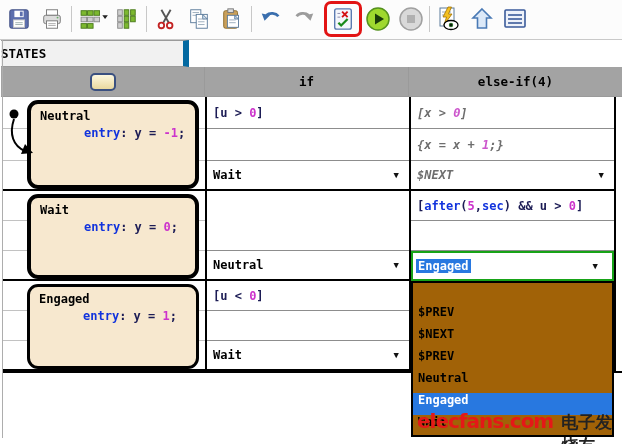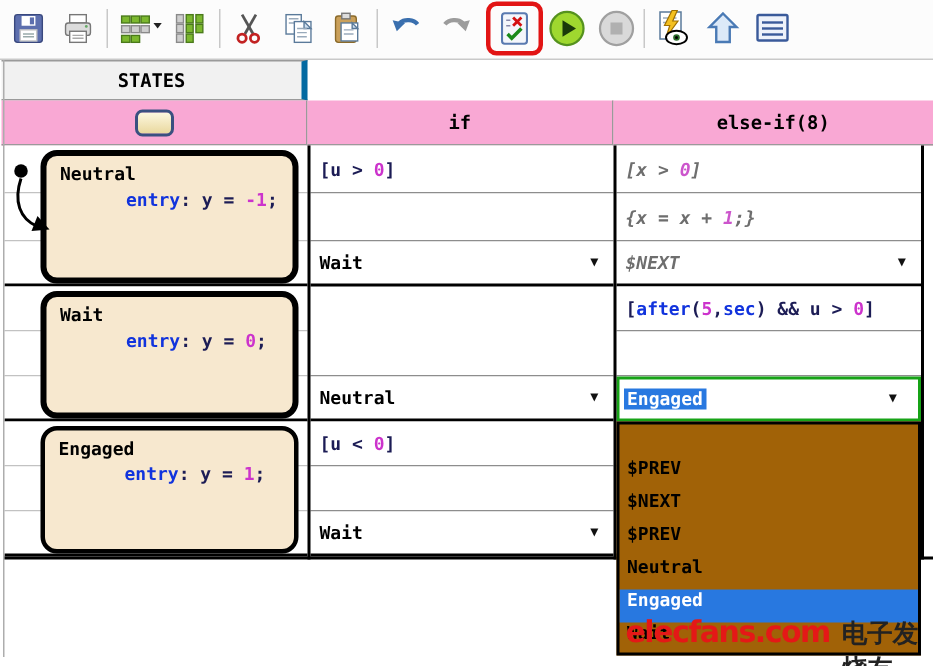--- a/index.html
+++ b/index.html
@@ -9,21 +9,21 @@
   .toolbar{position:absolute;left:0;top:0;width:622px;height:39px;background:#fcfcfc;
            border-bottom:1px solid #c9c9c9;}
   .tbtn{position:absolute;top:5px;width:28px;height:28px;display:flex;align-items:center;justify-content:center;}
   .tsep{position:absolute;top:6px;width:1px;height:26px;background:#c8c8c8;}
   .hl-red{position:absolute;left:324px;top:1px;width:38px;height:36px;border:3px solid #e21414;
           border-radius:7px;display:flex;align-items:center;justify-content:center;box-sizing:border-box;}
   
   .h1cell{position:absolute;top:40px;height:27px;background:#f1f1f1;border-top:1px solid #9a9a9a;
           border-bottom:1px solid #9a9a9a;box-sizing:border-box;display:flex;align-items:center;
           font:bold 12.5px "DejaVu Sans Mono",monospace;color:#000;white-space:nowrap;overflow:hidden;}
-  .h2cell{position:absolute;top:67px;height:30px;background:#f9a8d4;border-bottom:1px solid #9a9a9a;
+  .h2cell{position:absolute;top:67px;height:30px;background:#a3a3a3;border-bottom:1px solid #9a9a9a;
           box-sizing:border-box;display:flex;align-items:center;justify-content:center;
           font:bold 12.5px "DejaVu Sans Mono",monospace;color:#000;}
   .state-glyph{width:22px;height:14px;border:2px solid #3a5080;border-radius:5px;
           background:linear-gradient(#fdf8e0,#e9d89e);}
   
   .cell{position:absolute;background:#fff;box-sizing:border-box;display:flex;align-items:center;
         padding-left:6px;font:bold 12px "DejaVu Sans Mono",monospace;color:#000;white-space:pre;}
   .bl{border-bottom:1px solid #8d8d8d;}
   .bL{border-bottom:1px solid #c2c2c2;}
   .b2{border-bottom:2px solid #000;}
@@ -206,32 +206,32 @@
     <div class="tbtn" style="left:501px">
       <svg width="26" height="26" viewBox="0 0 26 26">
           <rect x="3" y="4" width="20" height="17" rx="1" fill="#eef2fa" stroke="#3a5a9a" stroke-width="1.6"></rect>
           <line x1="6" y1="9" x2="20" y2="9" stroke="#3a5a9a" stroke-width="1.6"></line>
           <line x1="6" y1="13" x2="20" y2="13" stroke="#3a5a9a" stroke-width="1.6"></line>
           <line x1="6" y1="17" x2="20" y2="17" stroke="#3a5a9a" stroke-width="1.6"></line>
         </svg>
     </div>
   </div>
 
-  <div class="h1cell" style="left:1px;width:204px;justify-content:center;border-right:4px solid #0369a1">
+  <div class="h1cell" style="left:1px;width:188px;justify-content:flex-start;border-right:6px solid #0369a1">
     <span>STATES</span>
   </div>
 
   <div class="h2cell" style="left:1px;width:204px;border-right:1px solid #9a9a9a">
     <span class="state-glyph"></span>
   </div>
   <div class="h2cell" style="left:205px;width:204px;border-right:1px solid #9a9a9a">
     <span>if</span>
   </div>
   <div class="h2cell" style="left:409px;width:213px">
-    <span>else-if(8)</span>
+    <span>else-if(4)</span>
   </div>
 
   <div class="cell bL" style="left:3px;top:97px;width:202px;height:32px"></div>
   <div class="cell bL" style="left:3px;top:129px;width:202px;height:32px"></div>
   <div class="cell b2" style="left:3px;top:161px;width:202px;height:30px"></div>
   <div class="cell bL" style="left:3px;top:191px;width:202px;height:30px"></div>
   <div class="cell bL" style="left:3px;top:221px;width:202px;height:30px"></div>
   <div class="cell b2" style="left:3px;top:251px;width:202px;height:30px"></div>
   <div class="cell bL" style="left:3px;top:281px;width:202px;height:30px"></div>
   <div class="cell bL" style="left:3px;top:311px;width:202px;height:30px"></div>

